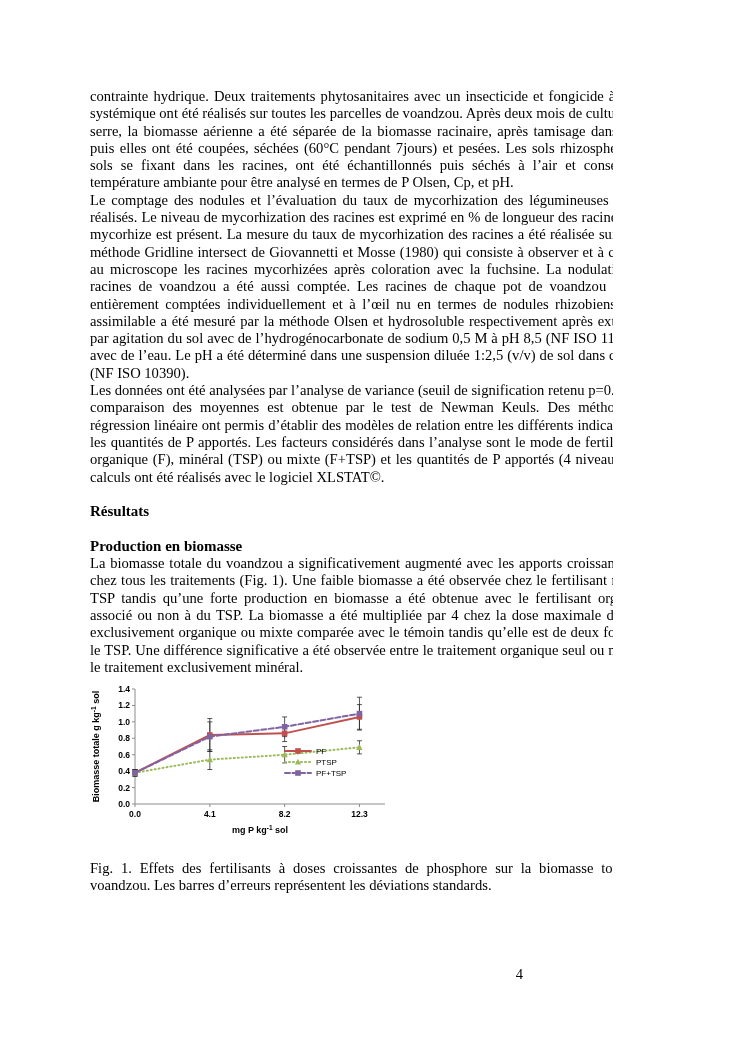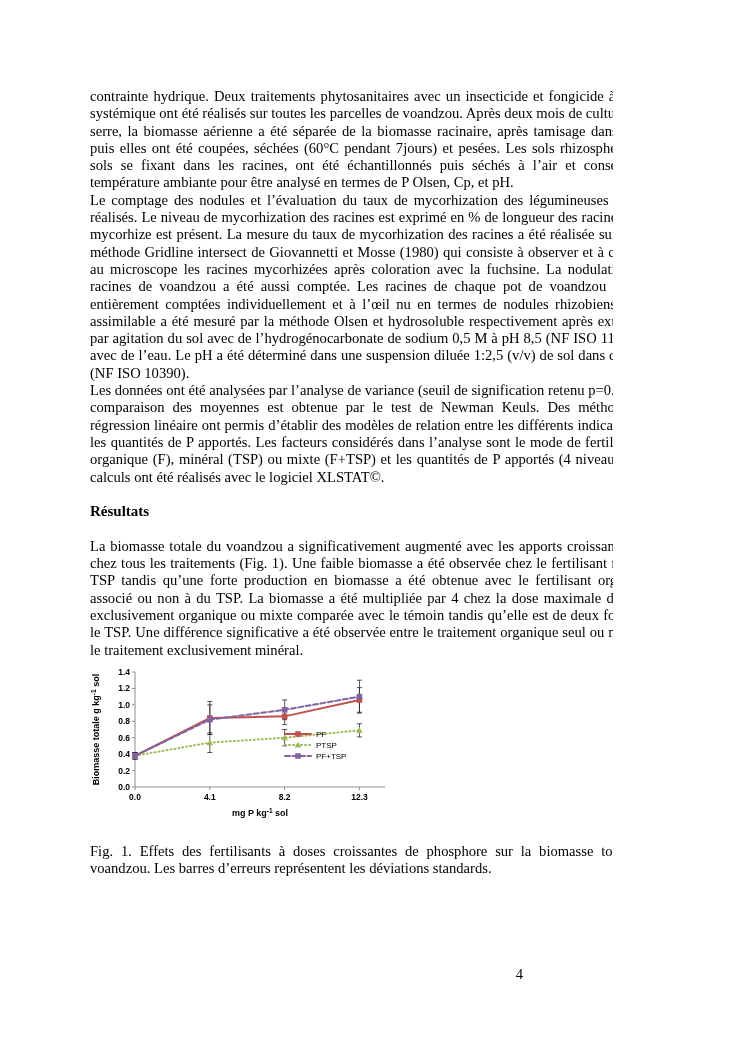--- a/index.html
+++ b/index.html
@@ -47,20 +47,21 @@
 <body>
 
 <div class="page">
   <div class="content">
     <p class="body">contrainte hydrique. Deux traitements phytosanitaires avec un insecticide et fongicide à action systémique ont été réalisés sur toutes les parcelles de voandzou. Après deux mois de culture sous serre, la biomasse aérienne a été séparée de la biomasse racinaire, après tamisage dans l’eau, puis elles ont été coupées, séchées (60°C pendant 7jours) et pesées. Les sols rhizosphériques, sols se fixant dans les racines, ont été échantillonnés puis séchés à l’air et conservés à température ambiante pour être analysé en termes de P Olsen, Cp, et pH.</p>
     <p class="body">Le comptage des nodules et l’évaluation du taux de mycorhization des légumineuses ont été réalisés. Le niveau de mycorhization des racines est exprimé en % de longueur des racines où le mycorhize est présent. La mesure du taux de mycorhization des racines a été réalisée suivant la méthode Gridline intersect de Giovannetti et Mosse (1980) qui consiste à observer et à compter au microscope les racines mycorhizées après coloration avec la fuchsine. La nodulation des racines de voandzou a été aussi comptée. Les racines de chaque pot de voandzou ont été entièrement comptées individuellement et à l’œil nu en termes de nodules rhizobiens. Le P assimilable a été mesuré par la méthode Olsen et hydrosoluble respectivement après extraction par agitation du sol avec de l’hydrogénocarbonate de sodium 0,5 M à pH 8,5 (NF ISO 11263) et avec de l’eau. Le pH a été déterminé dans une suspension diluée 1:2,5 (v/v) de sol dans de l’eau (NF ISO 10390).</p>
     <p class="body">Les données ont été analysées par l’analyse de variance (seuil de signification retenu p=0.05) ; la comparaison des moyennes est obtenue par le test de Newman Keuls. Des méthodes de régression linéaire ont permis d’établir des modèles de relation entre les différents indicateurs et les quantités de P apportés. Les facteurs considérés dans l’analyse sont le mode de fertilisation, organique (F), minéral (TSP) ou mixte (F+TSP) et les quantités de P apportés (4 niveaux). Les calculs ont été réalisés avec le logiciel XLSTAT©.</p>
     <div class="sp"></div>
     <h2 class="h">Résultats</h2>
     <div class="sp"></div>
+    <h3 class="h">Production en biomasse</h3>
     <p class="body">La biomasse totale du voandzou a significativement augmenté avec les apports croissants de P chez tous les traitements (Fig. 1). Une faible biomasse a été observée chez le fertilisant minéral TSP tandis qu’une forte production en biomasse a été obtenue avec le fertilisant organique associé ou non à du TSP. La biomasse a été multipliée par 4 chez la dose maximale d’apport exclusivement organique ou mixte comparée avec le témoin tandis qu’elle est de deux fois chez le TSP. Une différence significative a été observée entre le traitement organique seul ou mixte et le traitement exclusivement minéral.</p>
 
     <figure class="figure">
       <svg xmlns="http://www.w3.org/2000/svg" width="305" height="168" viewBox="0 0 305 168">
           <line x1="45" y1="6" x2="45" y2="121" stroke="#8c8c8c" stroke-width="1"></line>
           <line x1="45" y1="121" x2="295" y2="121" stroke="#8c8c8c" stroke-width="1"></line>
           <line x1="42" y1="121" x2="45" y2="121" stroke="#8c8c8c" stroke-width="1"></line>
           <text x="40" y="124" text-anchor="end" font-size="8.5" font-weight="bold" font-family="&quot;Liberation Sans&quot;, &quot;DejaVu Sans&quot;, sans-serif">0.0</text>
           <line x1="42" y1="104.57142857142857" x2="45" y2="104.57142857142857" stroke="#8c8c8c" stroke-width="1"></line>
           <text x="40" y="107.57142857142857" text-anchor="end" font-size="8.5" font-weight="bold" font-family="&quot;Liberation Sans&quot;, &quot;DejaVu Sans&quot;, sans-serif">0.2</text>

